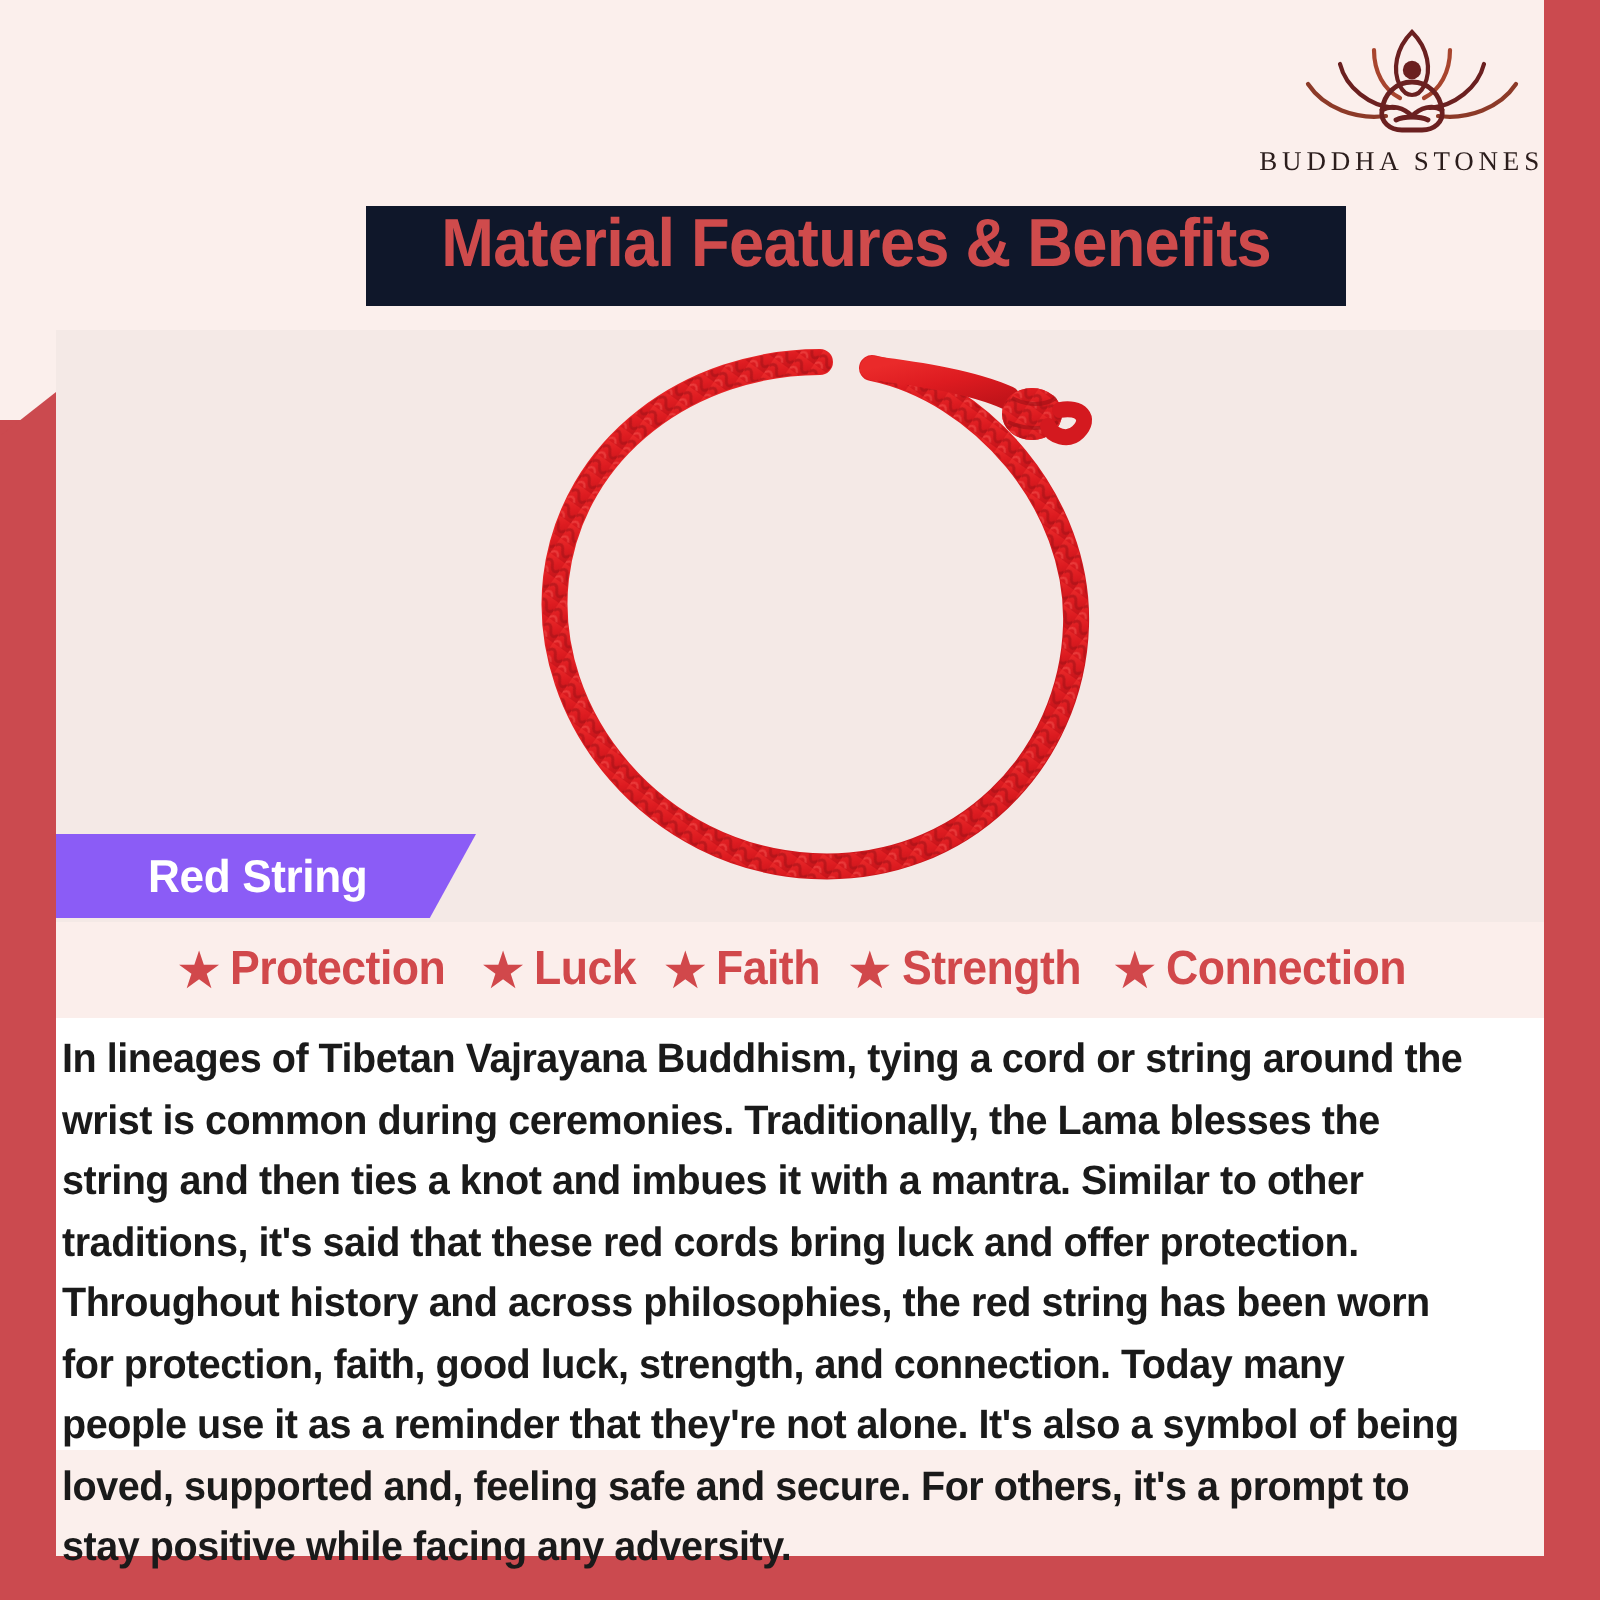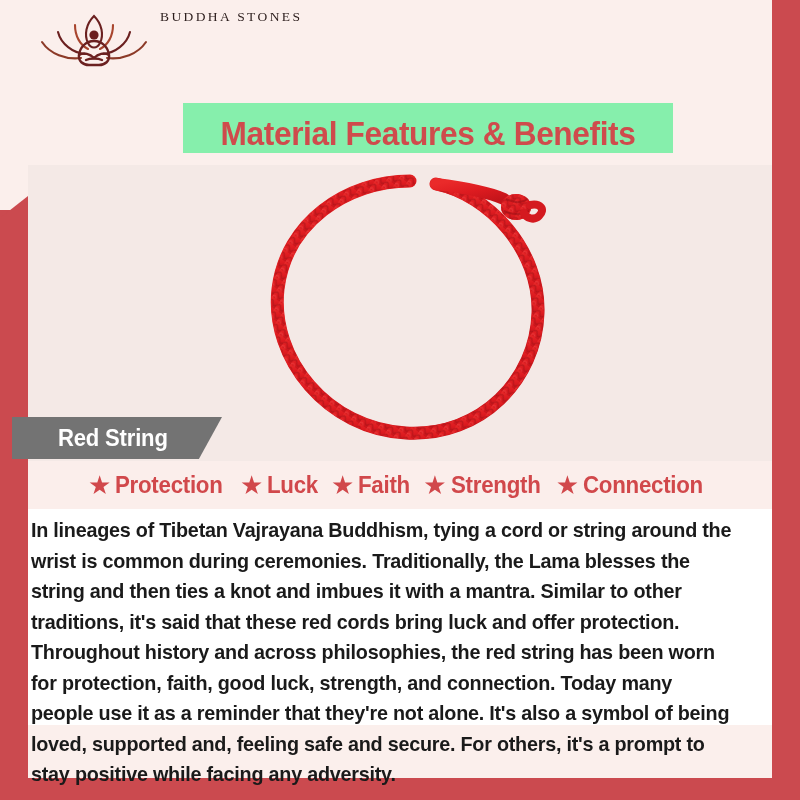--- a/index.html
+++ b/index.html
@@ -21,49 +21,49 @@
     left:0;top:196px;width:28px;height:22px;background:#cb4a4f;
     clip-path:polygon(100% 0,100% 100%,0 100%);
   }
   #top-bar-notch{
     left:371px;top:0;width:26px;height:47px;background:#cb4a4f;
     clip-path:polygon(100% 0,100% 100%,0 100%);
   }
 
   
   #header{position:absolute;left:28px;top:0;width:744px;height:165px;background:#fbefec;}
-  #logo-wrap{position:absolute;left:0;right:0;top:8px;display:flex;flex-direction:row;align-items:flex-start;}
+  #logo-wrap{position:absolute;left:0;right:0;top:8px;display:flex;flex-direction:column;align-items:flex-end;}
   #logo-mark{width:132px;height:64px;display:block;}
   #logo-word{
     margin-top:1px;font-family:"Liberation Serif", serif;
     font-size:13.5px;letter-spacing:2.4px;color:#2b1d1c;font-weight:400;
   }
 
   
   #title-plate{
     position:absolute;left:155px;top:103px;width:490px;height:50px;
-    background:#86efac;display:flex;align-items:flex-end;justify-content:center;
+    background:#0f172a;display:flex;align-items:flex-start;justify-content:center;
   }
   #title-text{
     font-size:34px;font-weight:bold;color:#cf4b4c;
     letter-spacing:-0.4px;transform:scaleX(0.93);transform-origin:center;
     white-space:nowrap;
   }
 
   
   #photo-area{
     position:absolute;left:28px;top:165px;width:744px;height:296px;
     background:#f4e9e6;overflow:hidden;
   }
   #cord-svg{position:absolute;left:222px;top:6px;width:320px;height:280px;}
 
   
   #ribbon{
-    position:absolute;left:12px;top:417px;width:210px;height:42px;
-    background:#737373;clip-path:polygon(0 0,100% 0,89% 100%,0 100%);
+    position:absolute;left:28px;top:417px;width:210px;height:42px;
+    background:#8b5cf6;clip-path:polygon(0 0,100% 0,89% 100%,0 100%);
     display:flex;align-items:center;
   }
   #ribbon-text{
     margin-left:46px;color:#ffffff;font-size:23px;font-weight:bold;
     letter-spacing:-0.2px;transform:scaleX(0.96);transform-origin:left center;
   }
 
   
   #benefits{
     position:absolute;left:28px;top:461px;width:744px;height:48px;

